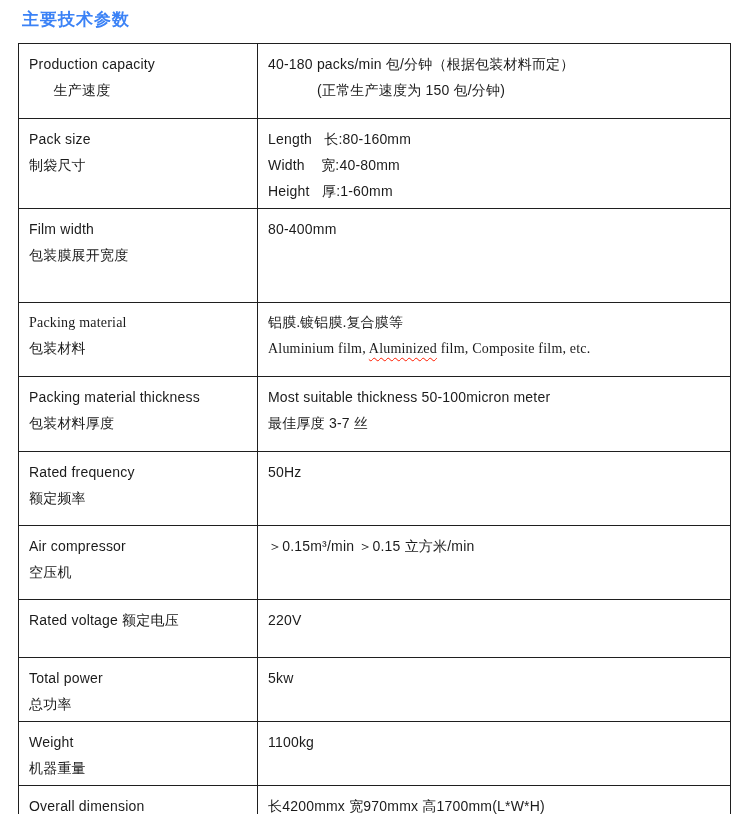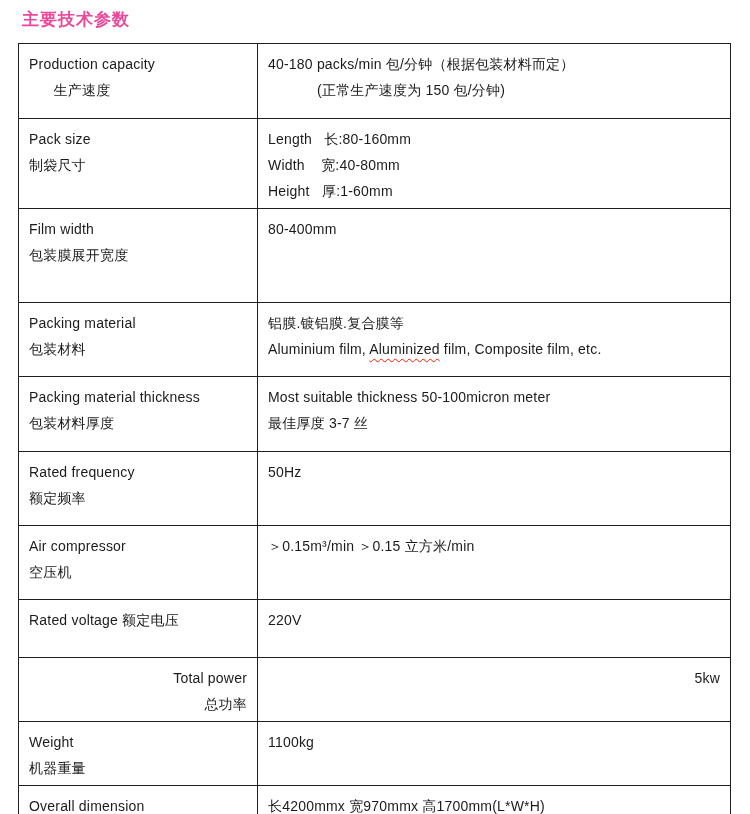--- a/index.html
+++ b/index.html
@@ -12,21 +12,21 @@
     color: #1b1b1b;
     overflow: hidden;
   }
   .page-title {
     position: absolute;
     left: 22px;
     top: 8px;
     font-size: 17px;
     font-weight: bold;
     letter-spacing: 1px;
-    color: #ec4899;
+    color: #3b82f6;
   }
   .spec-table {
     position: absolute;
     left: 18px;
     top: 43px;
     width: 713px;
     border-collapse: collapse;
     table-layout: fixed;
     background: #ffffff;
   }
@@ -80,21 +80,21 @@
       </tr>
       <tr style="height: 94px;">
         <td class="param-cell">
           <div class="cell-line">Film width</div>
           <div class="cell-line">包装膜展开宽度</div>
         </td>
         <td class="value-cell">
           <div class="cell-line">80-400mm</div>
         </td>
       </tr>
-      <tr style="height: 74px;">
+      <tr style="height: 74px; font-family: Liberation Serif, serif;">
         <td class="param-cell">
           <div class="cell-line">Packing material</div>
           <div class="cell-line">包装材料</div>
         </td>
         <td class="value-cell">
           <div class="cell-line">铝膜.镀铝膜.复合膜等</div>
           <div class="cell-line"><span>Aluminium film, </span><span class="wavy-underline">Aluminized</span><span> film, Composite film, etc.</span></div>
         </td>
       </tr>
       <tr style="height: 75px;">
@@ -126,21 +126,21 @@
         </td>
       </tr>
       <tr style="height: 58px;">
         <td class="param-cell">
           <div class="cell-line">Rated voltage 额定电压</div>
         </td>
         <td class="value-cell">
           <div class="cell-line">220V</div>
         </td>
       </tr>
-      <tr style="height: 59px; text-align: right;">
+      <tr style="height: 59px;">
         <td class="param-cell">
           <div class="cell-line">Total power</div>
           <div class="cell-line">总功率</div>
         </td>
         <td class="value-cell">
           <div class="cell-line">5kw</div>
         </td>
       </tr>
       <tr style="height: 50px;">
         <td class="param-cell">

